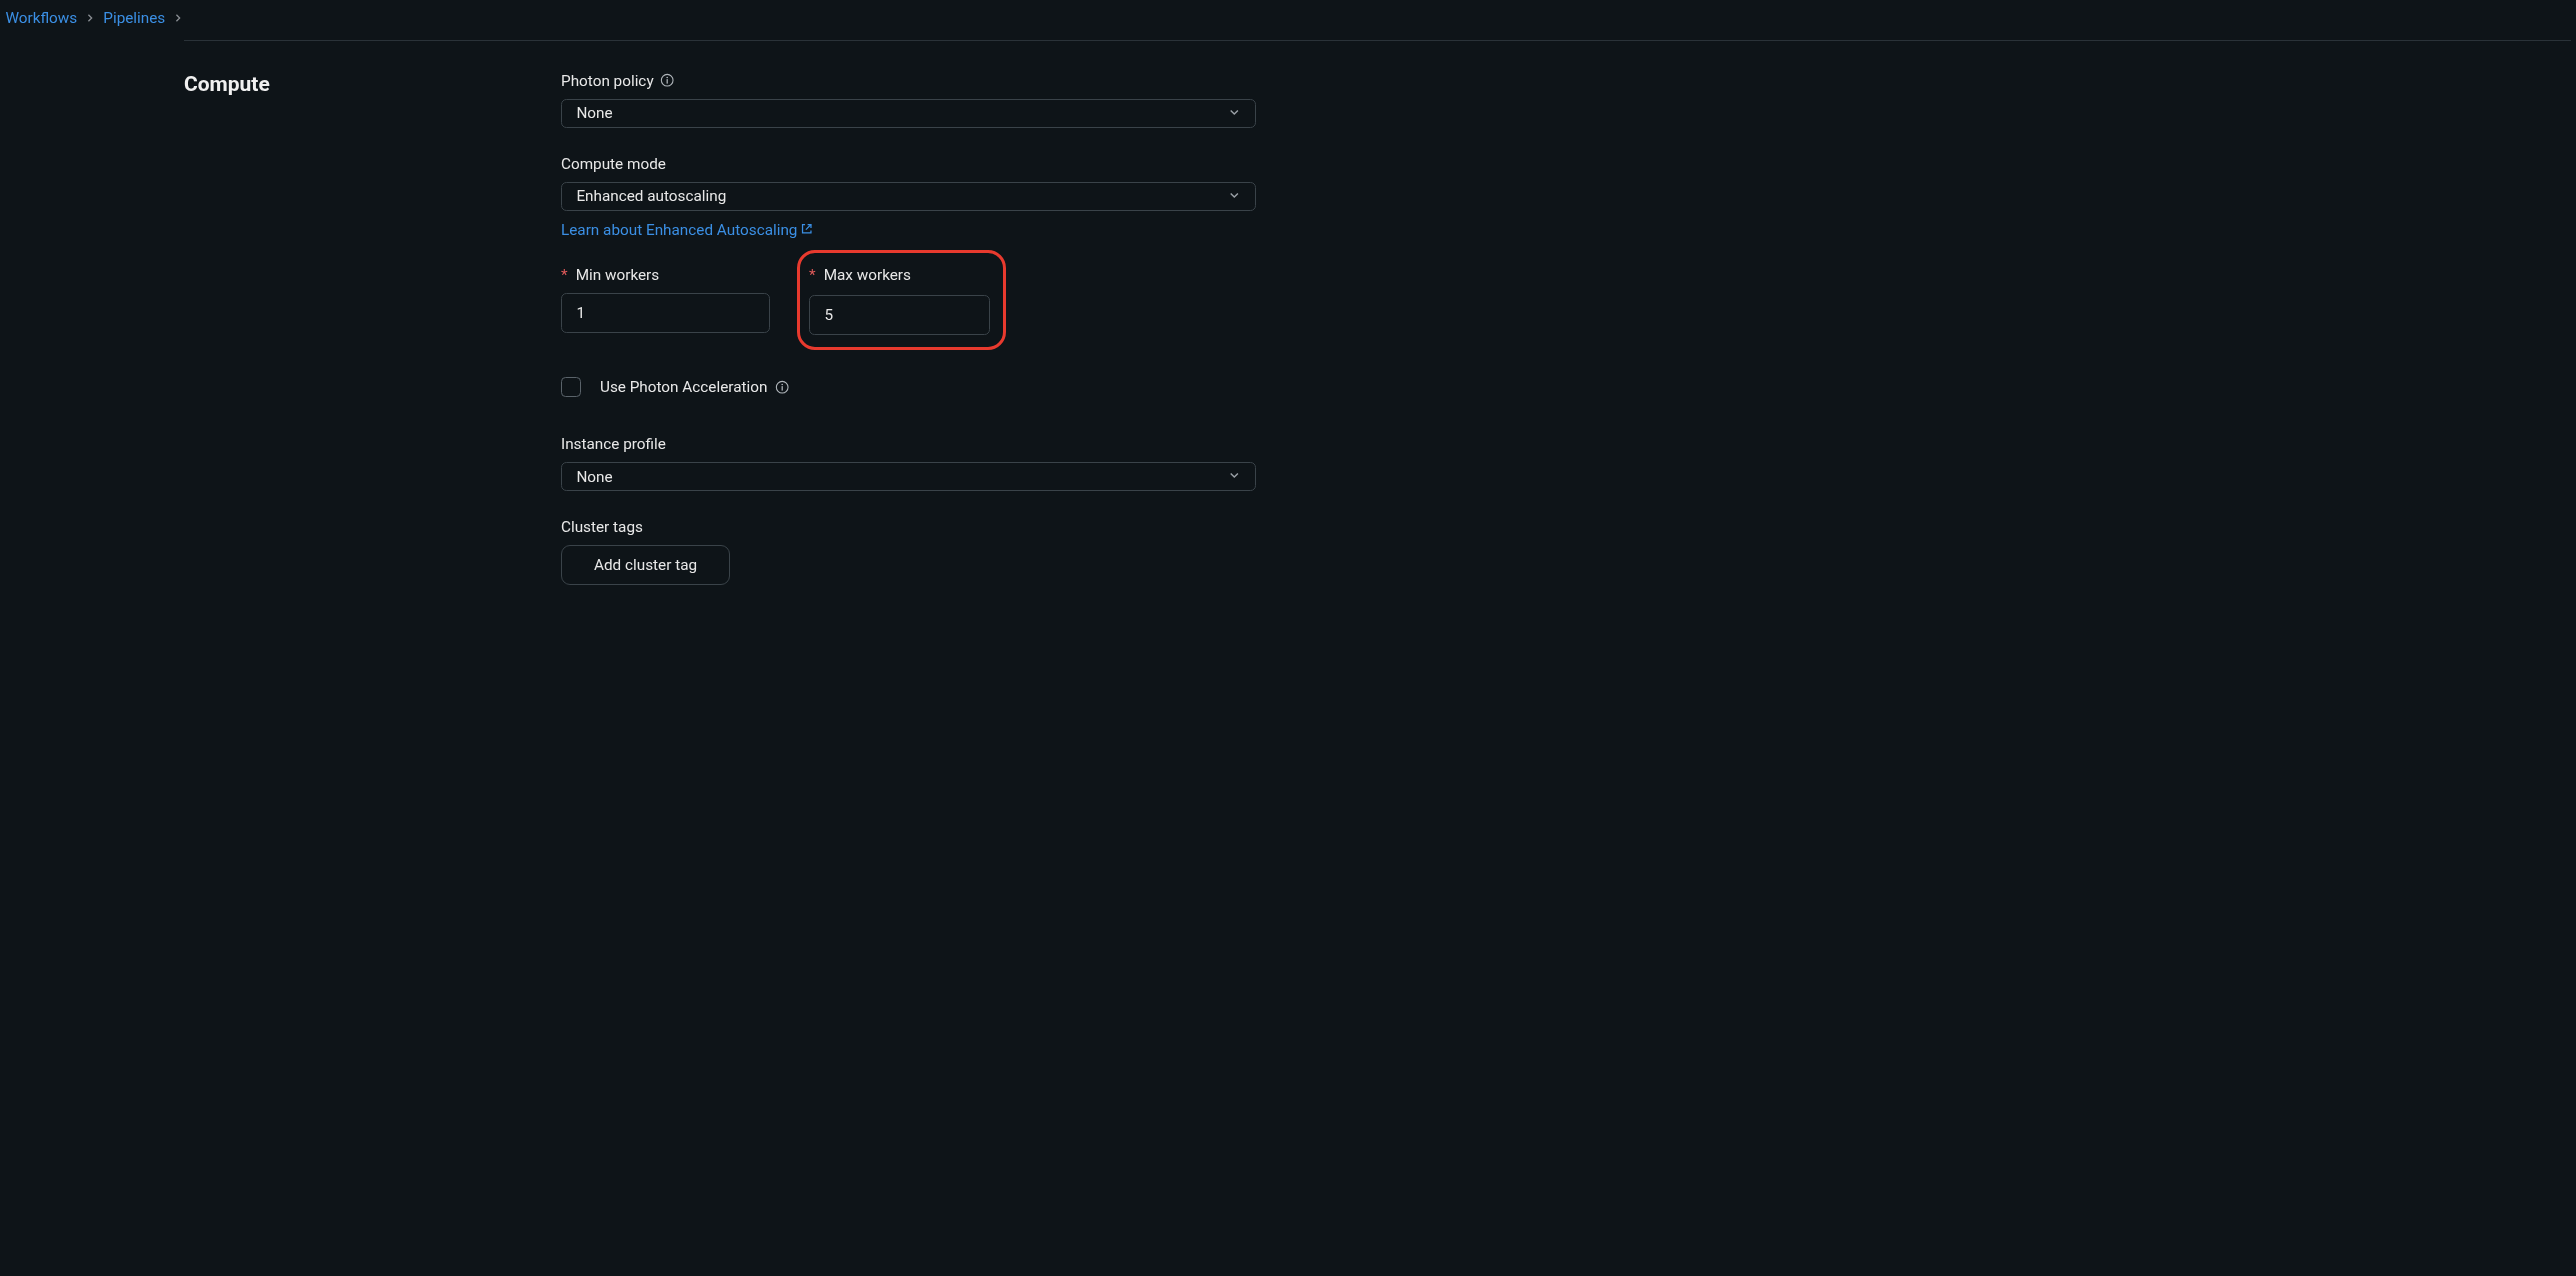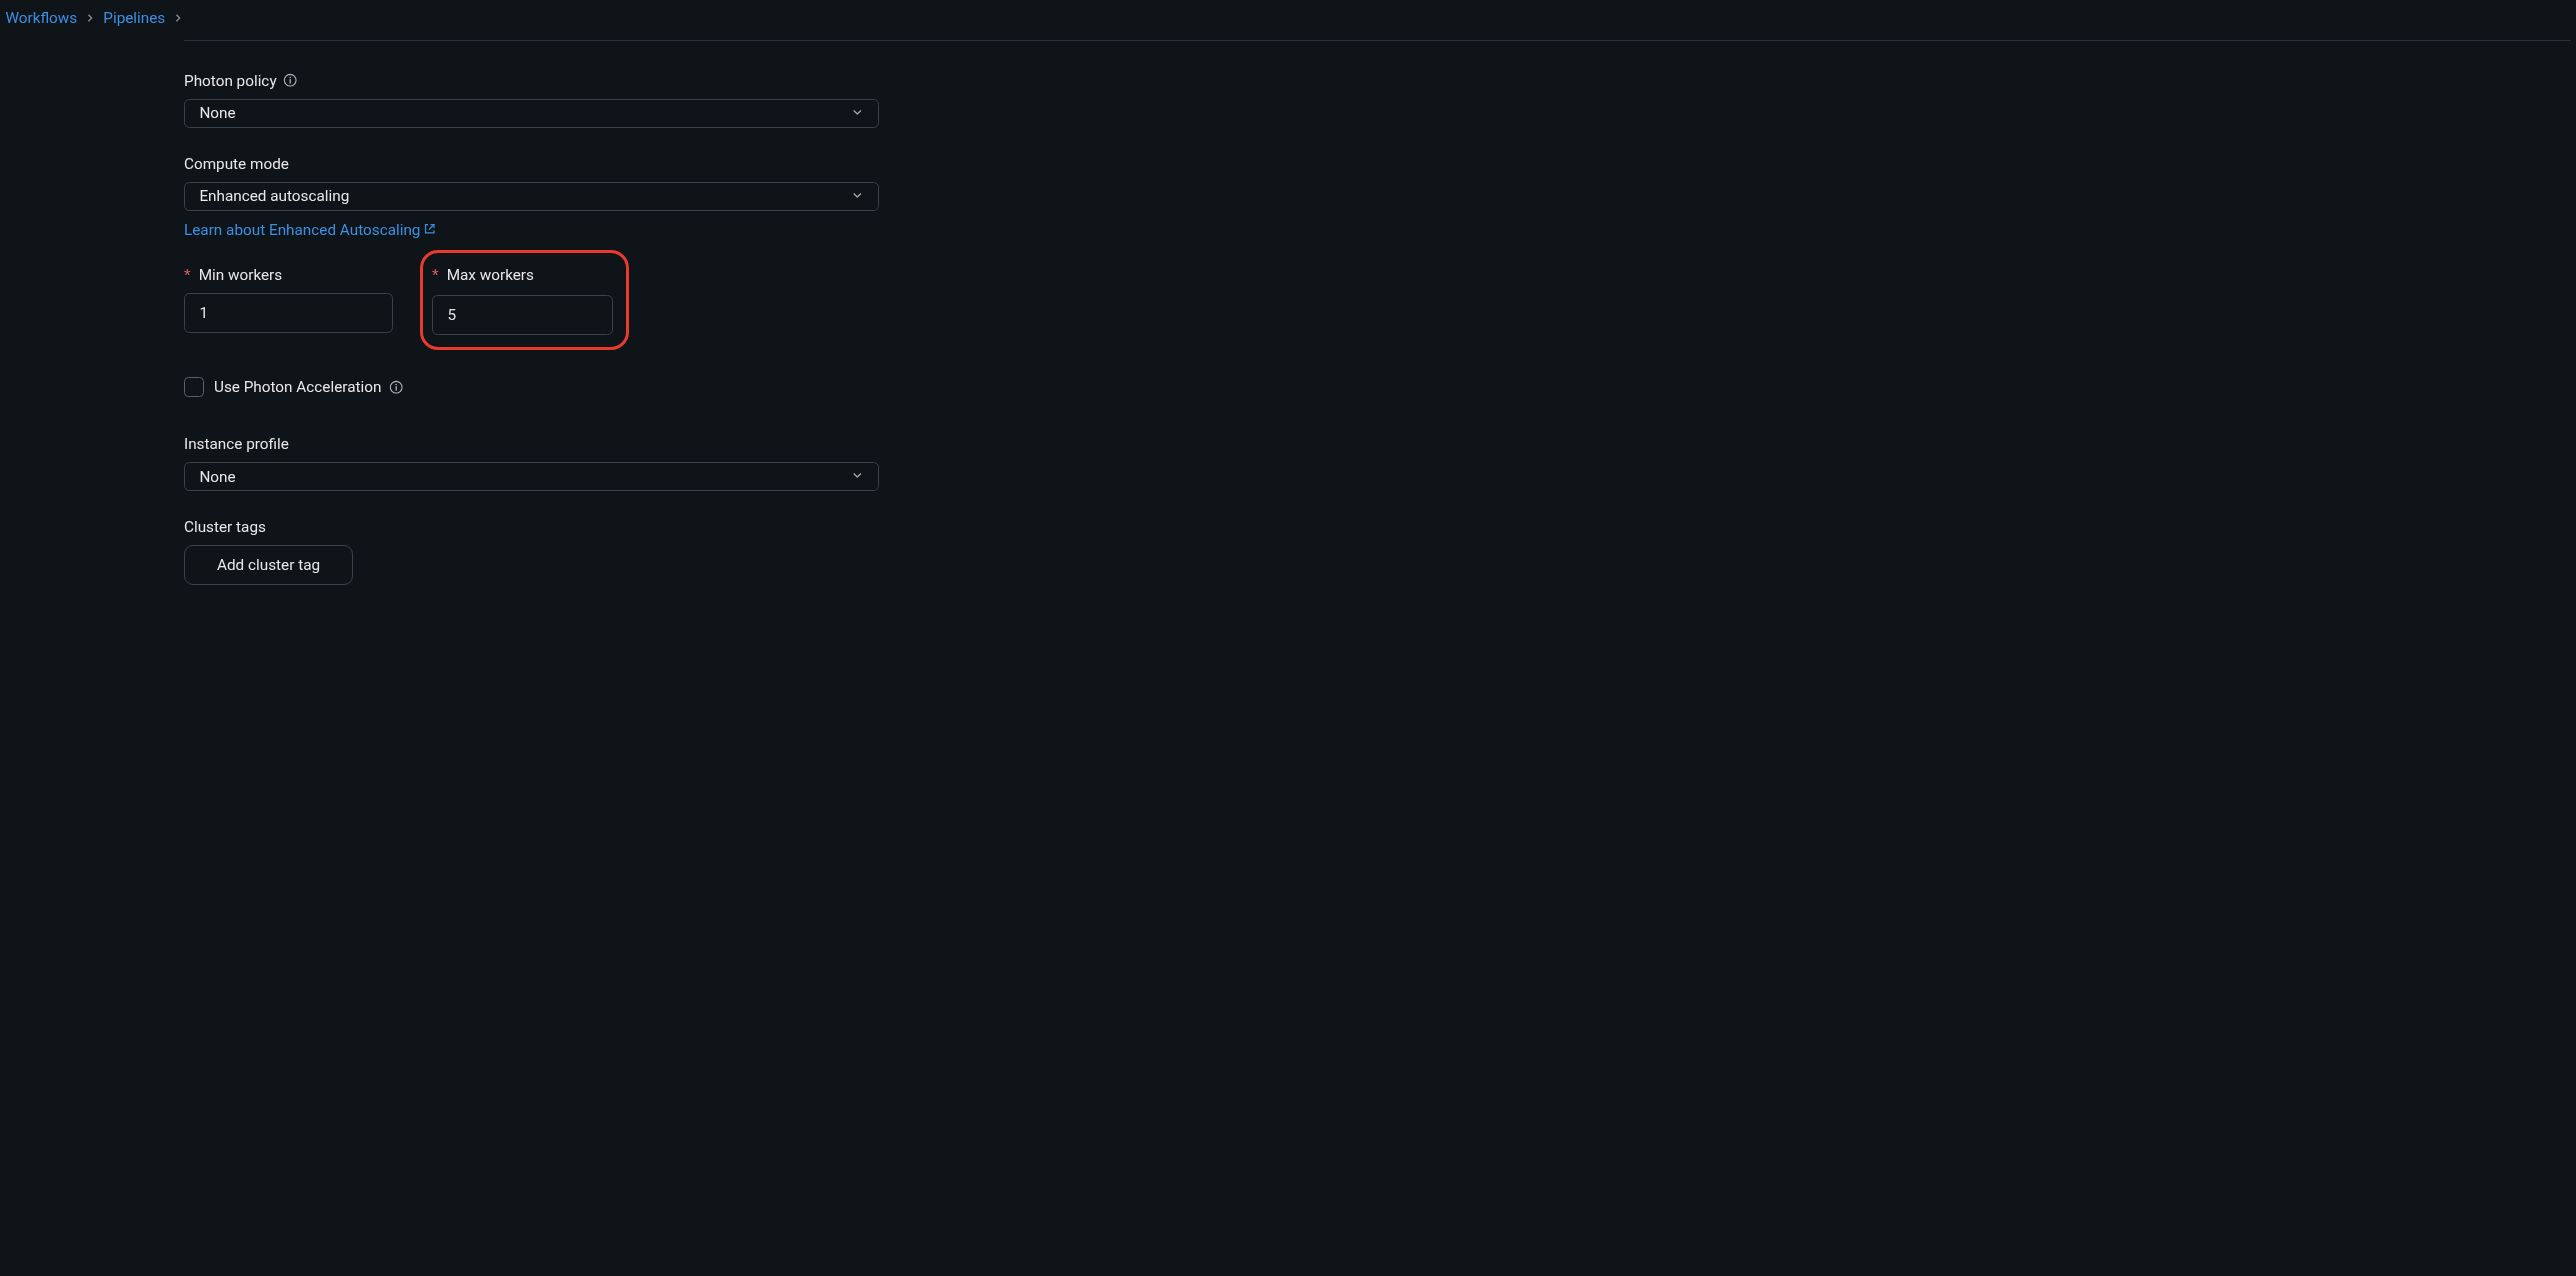--- a/index.html
+++ b/index.html
@@ -115,21 +115,21 @@
     .highlight-box {
       border: 3.6px solid #e83a2e;
       border-radius: 18px;
       padding: 12.6px 12.6px 12.6px 9px;
       margin-top: -16.2px;
     }
     .highlight-box .label-row { margin-bottom: 10.8px; }
     .checkbox-row {
       display: flex;
       align-items: center;
-      gap: 10px;
+      gap: 19px;
       margin-bottom: 38px;
       margin-top: 14px;
     }
     .checkbox {
       width: 20px;
       height: 20px;
       border: 1.4px solid #5a636a;
       border-radius: 4.5px;
       background: transparent;
       cursor: pointer;
@@ -166,20 +166,21 @@
   <span class="sep">
     <svg width="8.1" height="8.1" viewBox="0 0 10 10" fill="none">
         <path d="M3 1 L7 5 L3 9" stroke="currentColor" stroke-width="1.6" fill="none"></path>
       </svg>
   </span>
 </nav>
 
 <hr class="divider">
 
 <div class="main">
+  <h2 class="section-title">Compute</h2>
 
   <div class="form-col">
 
     <div class="field">
       <div class="label-row">
         <span>Photon policy</span>
         <span class="info-icon">
           <svg width="14.4" height="14.4" viewBox="0 0 16 16">
               <circle cx="8" cy="8" r="6.5" stroke="currentColor" stroke-width="1.2" fill="none"></circle>
               <circle cx="8" cy="5" r="0.9" fill="currentColor"></circle>

